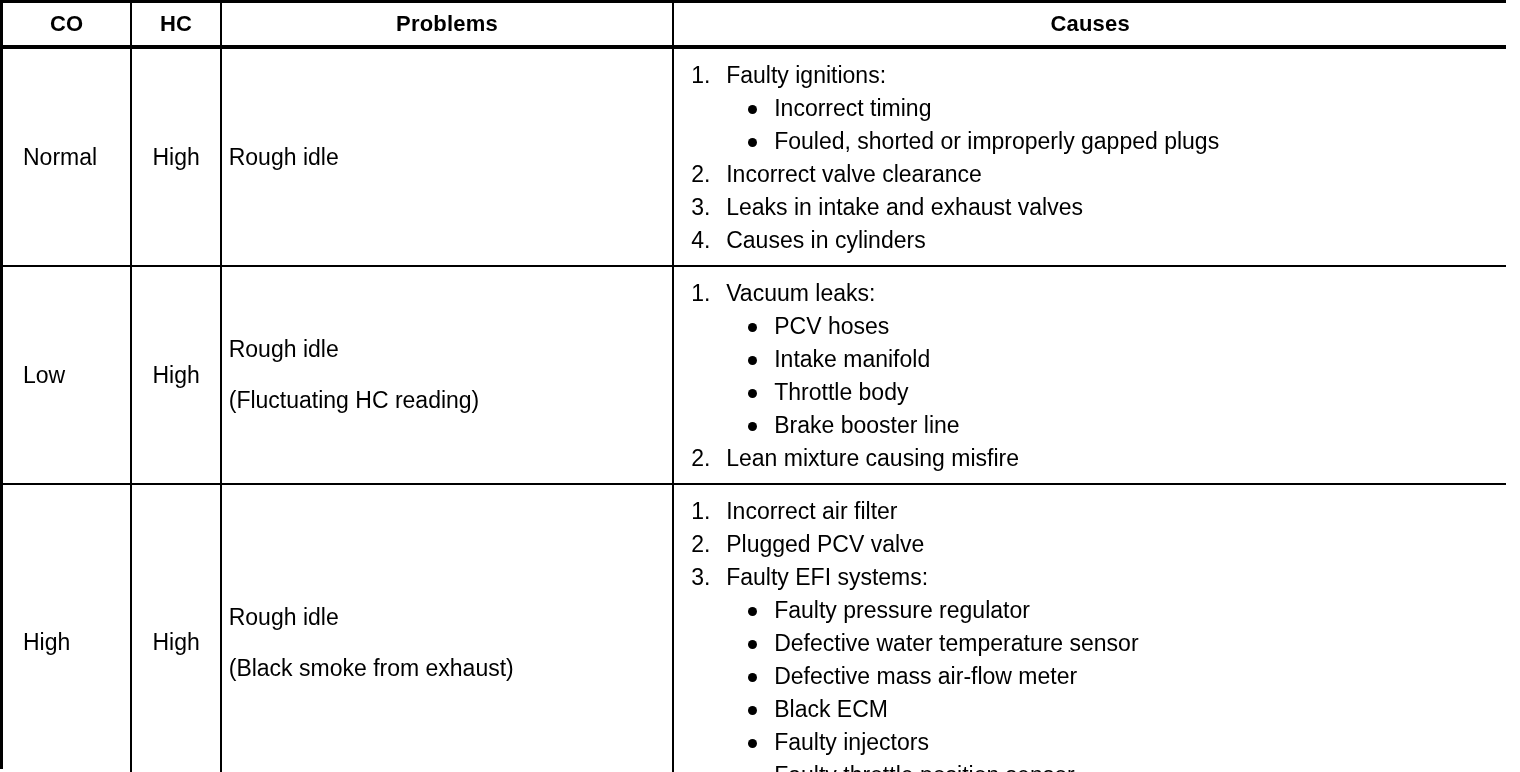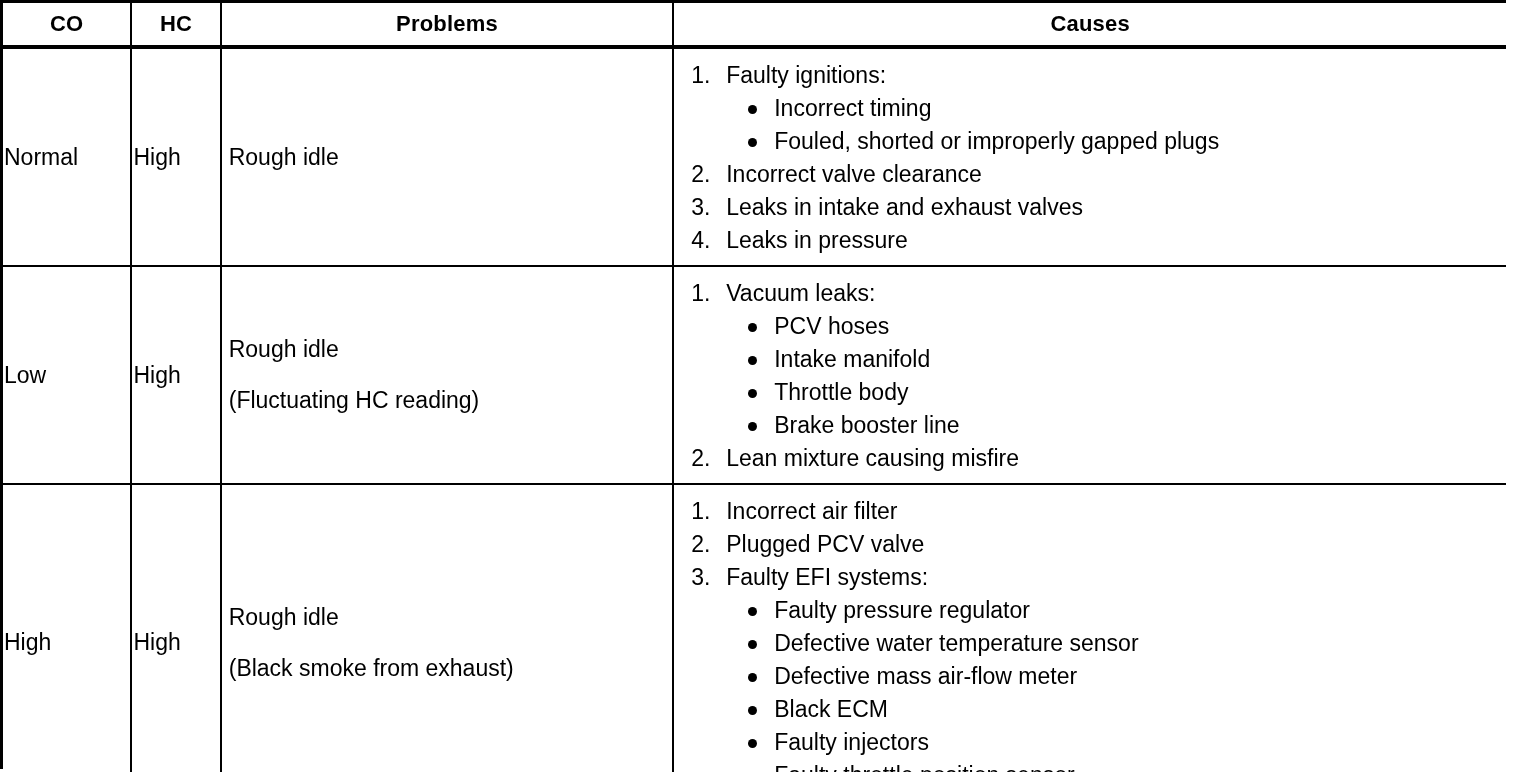--- a/index.html
+++ b/index.html
@@ -78,21 +78,21 @@
     letter-spacing: 0.2px;
   }
 
   td.cell {
     font-size: 23px;
     font-weight: normal;
     line-height: 1.16;
   }
 
   td.co-cell, td.hc-cell {
-    padding-left: 1px;
+    padding-left: 20px;
     text-align: left;
   }
 
   td.prob-cell {
     padding-left: 7px;
     text-align: left;
   }
   .prob-line { display: block; }
   .prob-line.second { margin-top: 24px; }
 
@@ -209,21 +209,21 @@
             <li class="num-item">
               <span class="num-marker">2.</span>
               <span class="num-text">Incorrect valve clearance</span>
             </li>
             <li class="num-item">
               <span class="num-marker">3.</span>
               <span class="num-text">Leaks in intake and exhaust valves</span>
             </li>
             <li class="num-item">
               <span class="num-marker">4.</span>
-              <span class="num-text">Leaks in pressure</span>
+              <span class="num-text">Causes in cylinders</span>
             </li>
           </ol>
         </td>
       </tr>
 
       <tr class="body-row">
         <td class="cell co-cell">Low</td>
         <td class="cell hc-cell">High</td>
         <td class="cell prob-cell">
           <span class="prob-line">Rough idle</span>

